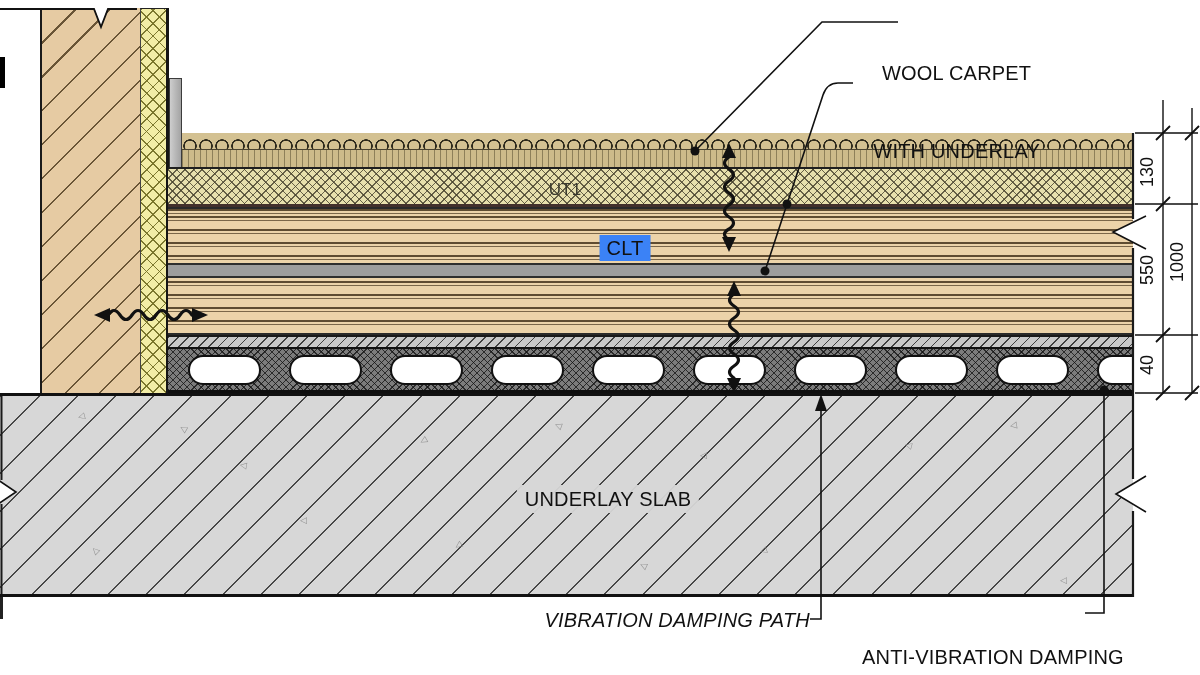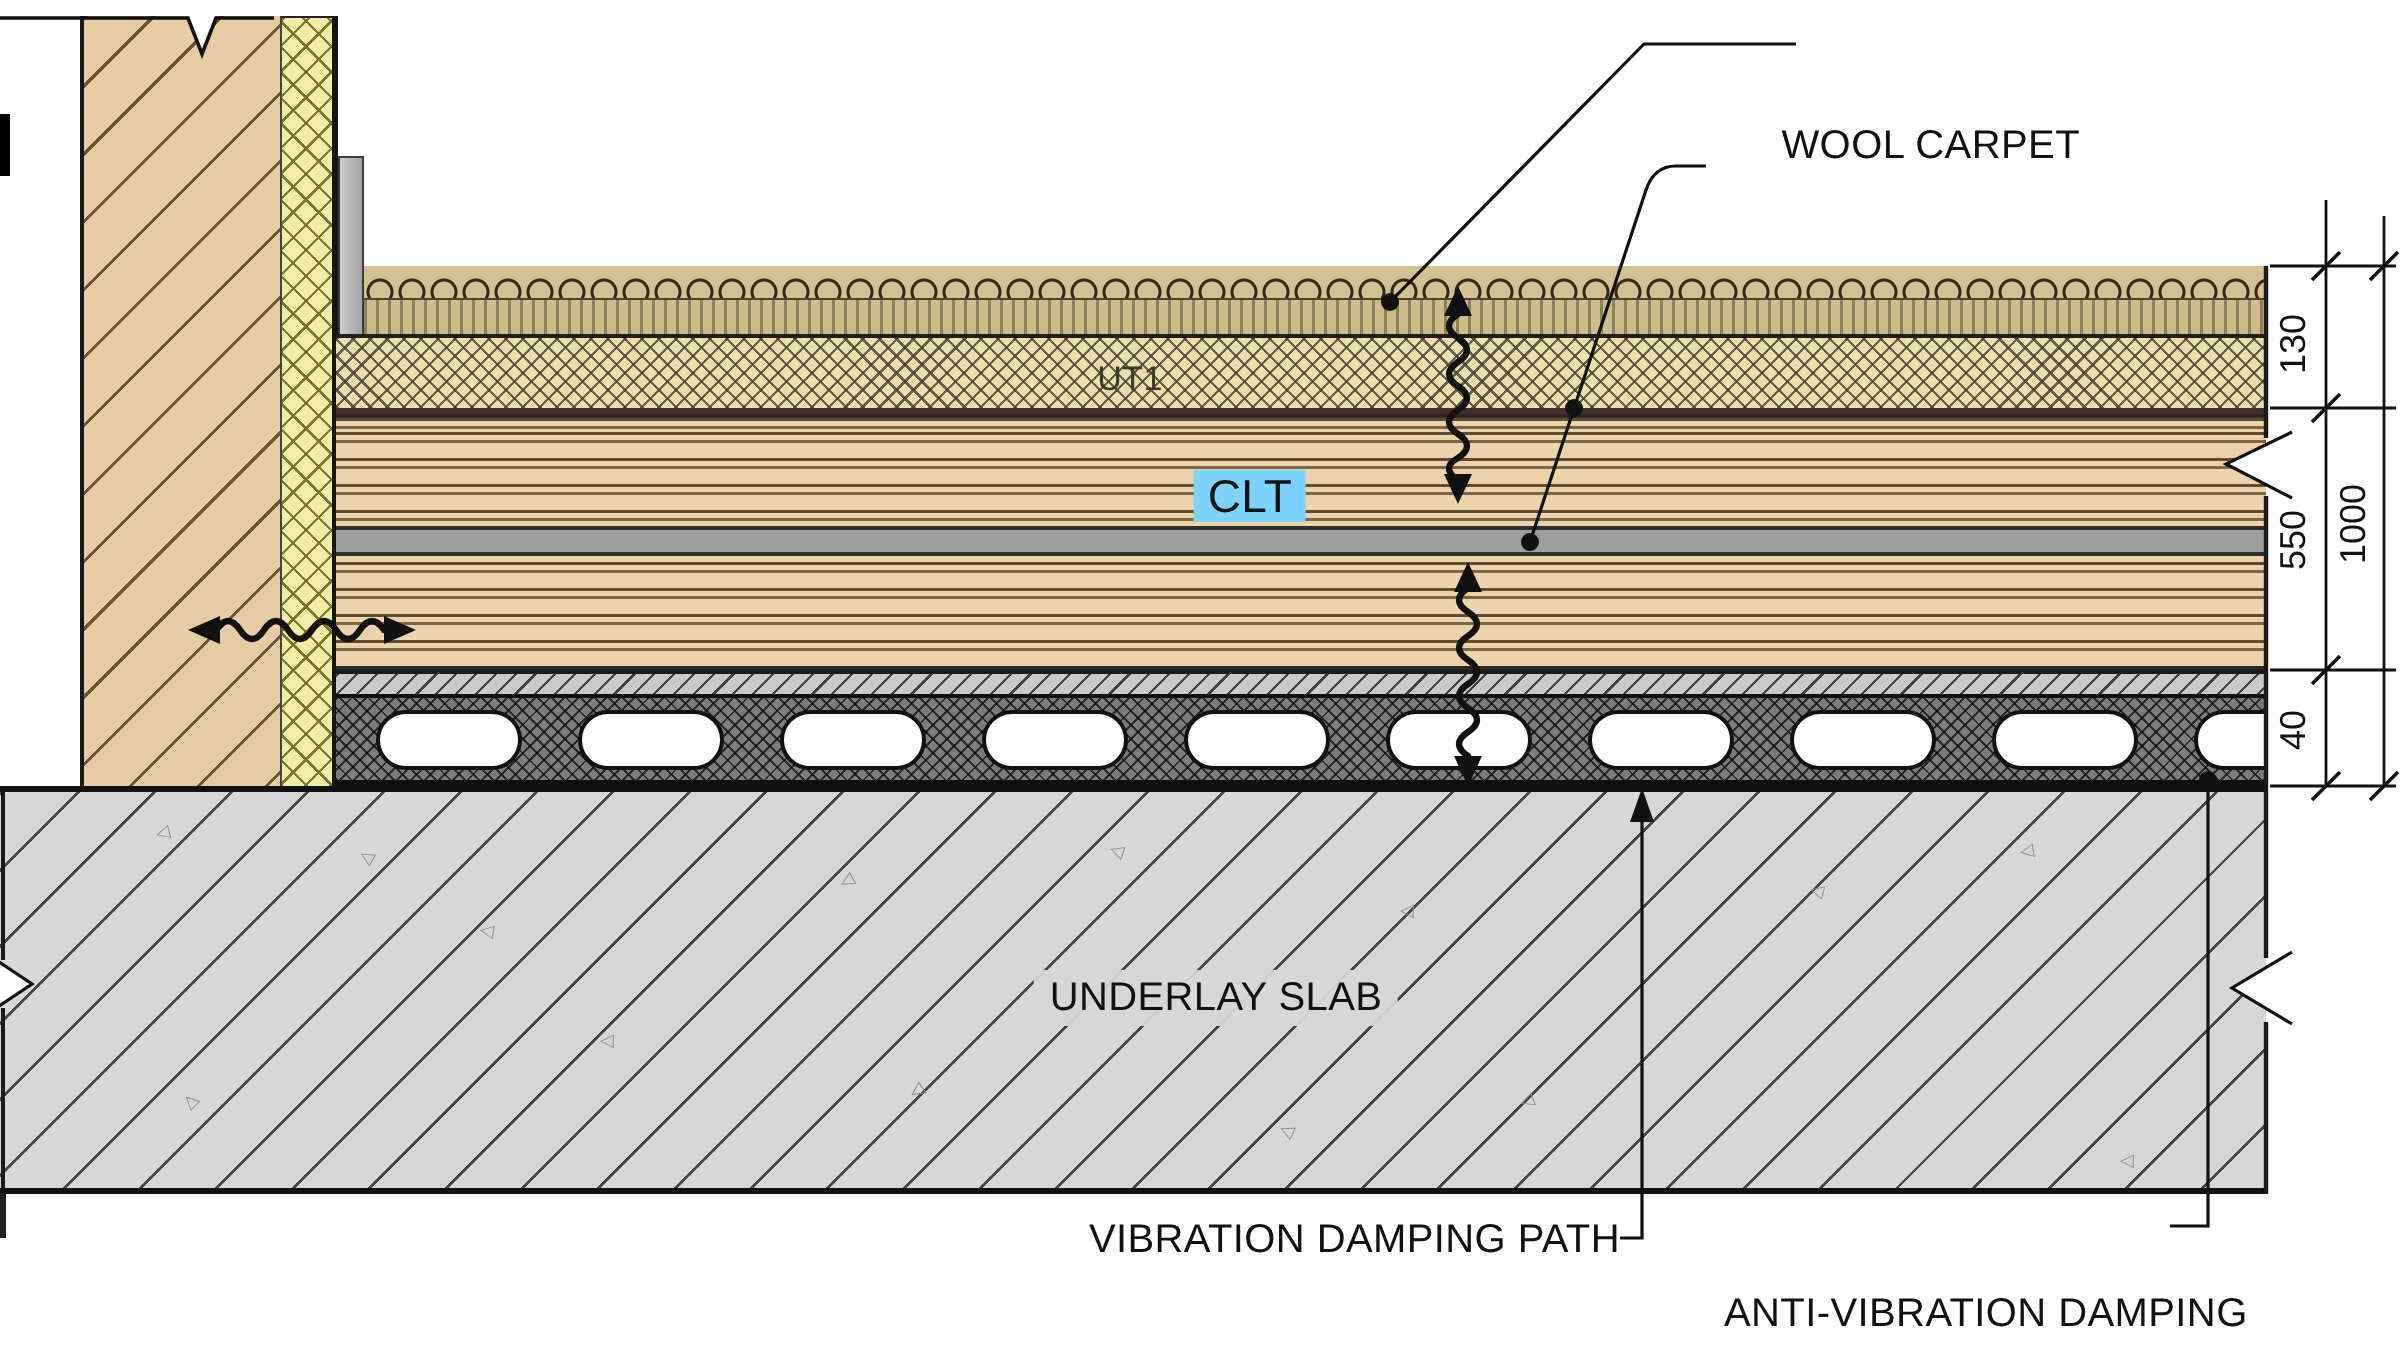--- a/index.html
+++ b/index.html
@@ -90,23 +90,23 @@
     border-top:3px solid #111;border-bottom:3.5px solid #111;
     overflow:hidden;
   }
   .agg{position:absolute;font-size:9px;color:#8f8f8f;line-height:1;}
 
   
   .lbl{position:absolute;font-size:20px;line-height:26px;letter-spacing:.2px;white-space:pre;}
   .lbl-wool{right:160px;top:8px;text-align:center;}
   .lbl-damp-top{right:160px;top:70px;text-align:right;}
   .lbl-ut1{left:565px;top:177px;font-size:17px;color:#3a3a2e;transform:translateX(-50%);}
-  .lbl-clt{left:625px;top:235px;font-size:23px;transform:translateX(-50%);background:#7dd3fc;padding:0 7px;}
+  .lbl-clt{left:625px;top:235px;font-size:20px;transform:translateX(-50%);background:#3b82f6;padding:0 7px;}
   .lbl-concrete{left:608px;top:485px;transform:translateX(-50%);background:rgba(215,215,215,.95);padding:1px 8px;}
-  .lbl-damp-bottom{right:390px;top:607px;text-align:right;}
+  .lbl-damp-bottom{right:390px;top:607px;text-align:right;font-style:italic;}
   .lbl-anti{left:862px;top:604px;line-height:21.5px;}
 
   .dim-num{position:absolute;font-size:18px;transform:translate(-50%,-50%) rotate(-90deg);white-space:nowrap;}
 
   svg.overlay{position:absolute;left:0;top:0;width:1200px;height:675px;pointer-events:none;}
 </style>
 </head>
 <body>
 
 <div class="sheet">
@@ -213,20 +213,21 @@
     <g stroke="#111" stroke-width="1.4" fill="none">
       <path d="M1135,133 H1198 M1135,204 H1198 M1135,335 H1198 M1135,393 H1198"></path>
       <path d="M1163,100 V393 M1192,108 V393"></path>
       <path d="M1156,140 L1170,126 M1156,211 L1170,197 M1156,342 L1170,328 M1156,400 L1170,386" stroke-width="1.8"></path>
       <path d="M1185,140 L1199,126 M1185,400 L1199,386" stroke-width="1.8"></path>
     </g>
   </svg>
 
   <div class="lbl lbl-wool">
     <div>WOOL CARPET</div>
+    <div>WITH UNDERLAY</div>
   </div>
 
   <div class="lbl lbl-damp-top">
   </div>
 
   <div class="lbl lbl-ut1">UT1</div>
   <div class="lbl lbl-clt">CLT</div>
   <div class="lbl lbl-concrete">UNDERLAY SLAB</div>
   <div class="lbl lbl-damp-bottom">VIBRATION DAMPING PATH</div>
 

